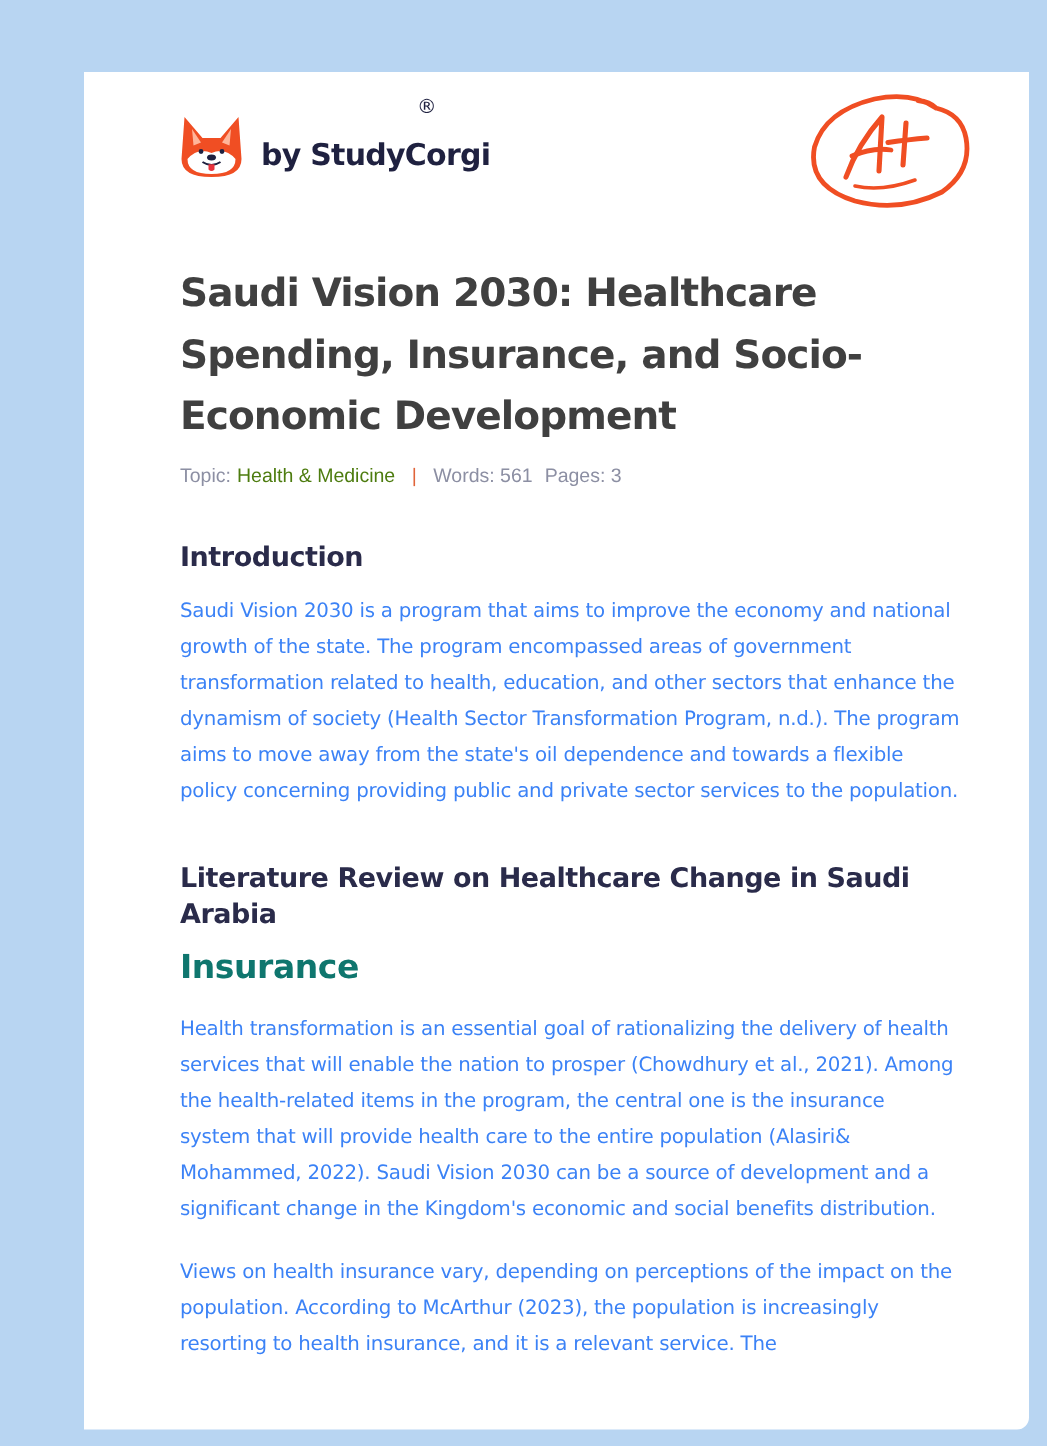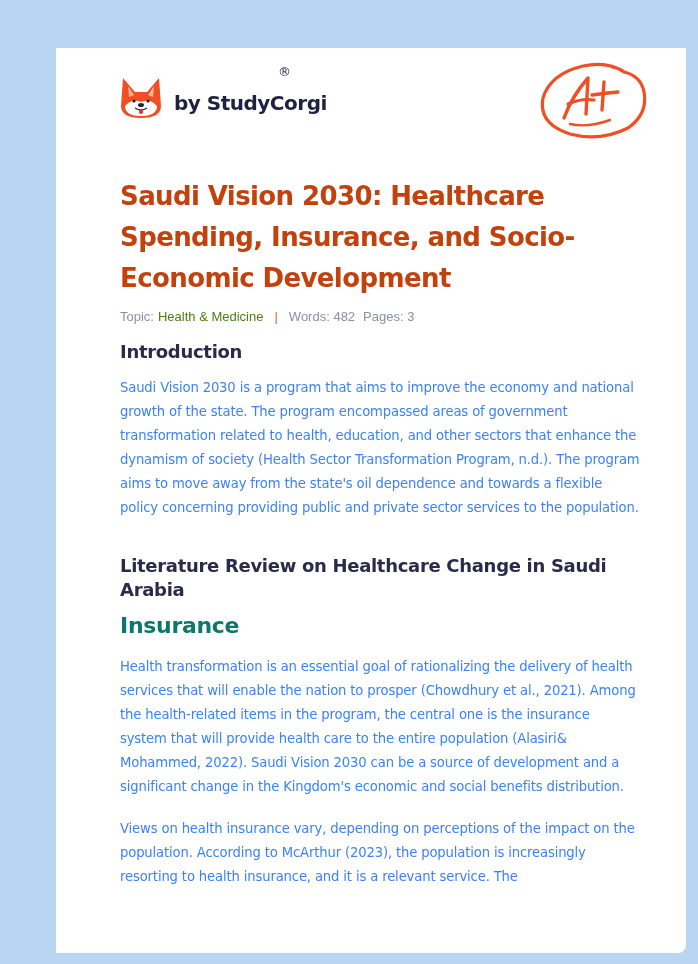--- a/index.html
+++ b/index.html
@@ -24,39 +24,39 @@
       font-size: 20px; color: #1f2140; letter-spacing: -0.5px;
     }
     .logo-reg {
       position: absolute; left: 222px; top: 16px;
       font-family: "DejaVu Sans", sans-serif; font-size: 13px; color: #1f2140;
     }
     .grade { position: absolute; left: 482px; top: 10px; width: 110px; height: 82px; }
     .content { position: absolute; left: 64px; top: 128px; width: 520px; }
     .title {
       font-family: "DejaVu Sans", sans-serif; font-weight: bold;
-      font-size: 26px; line-height: 41px; color: #c2410c; letter-spacing: -0.6px;
+      font-size: 26px; line-height: 41px; color: #404040; letter-spacing: -0.6px;
     }
     .meta { margin-top: 10px; font-size: 13px; color: #8c8fa3; display: flex; align-items: center; }
     .meta .topic-val { color: #4d7c0f; margin-left: 4px; }
     .meta .sep { color: #e0643a; margin: 0 11px; }
     .meta .pages { margin-left: 8px; }
     h2 {
       font-family: "DejaVu Sans", sans-serif; font-weight: bold;
       font-size: 18px; line-height: 24px; color: #2a2b4a; letter-spacing: -0.3px;
     }
     h3 {
       font-family: "DejaVu Sans", sans-serif; font-weight: bold;
       font-size: 22px; line-height: 22px; color: #0f766e; letter-spacing: -0.3px;
     }
     p {
       font-family: "DejaVu Sans", sans-serif;
       font-size: 13.2px; line-height: 24px; color: #3b82f6; letter-spacing: -0.15px;
     }
-    .h-intro { margin-top: 16px; }
+    .h-intro { margin-top: 36px; }
     .p-intro { margin-top: 12px; }
     .h-lit { margin-top: 34px; }
     .h-ins { margin-top: 13px; }
     .p-ins1 { margin-top: 18px; }
     .p-ins2 { margin-top: 18px; }
   </style>
 </head>
 <body>
 
 <div class="card">
@@ -86,21 +86,21 @@
     </svg>
   </div>
 
   <div class="content">
     <h1 class="title">Saudi Vision 2030: Healthcare Spending, Insurance, and Socio-Economic Development</h1>
 
     <div class="meta">
       <span>Topic:</span>
       <span class="topic-val">Health &amp; Medicine</span>
       <span class="sep">|</span>
-      <span>Words: 482</span>
+      <span>Words: 561</span>
       <span class="pages">Pages: 3</span>
     </div>
 
     <h2 class="h-intro">Introduction</h2>
     <p class="p-intro">Saudi Vision 2030 is a program that aims to improve the economy and national growth of the state. The program encompassed areas of government transformation related to health, education, and other sectors that enhance the dynamism of society (Health Sector Transformation Program, n.d.). The program aims to move away from the state's oil dependence and towards a flexible policy concerning providing public and private sector services to the population.</p>
 
     <h2 class="h-lit">Literature Review on Healthcare Change in Saudi Arabia</h2>
     <h3 class="h-ins">Insurance</h3>
     <p class="p-ins1">Health transformation is an essential goal of rationalizing the delivery of health services that will enable the nation to prosper (Chowdhury et al., 2021). Among the health-related items in the program, the central one is the insurance system that will provide health care to the entire population (Alasiri&amp; Mohammed, 2022). Saudi Vision 2030 can be a source of development and a significant change in the Kingdom's economic and social benefits distribution.</p>
     <p class="p-ins2">Views on health insurance vary, depending on perceptions of the impact on the population. According to McArthur (2023), the population is increasingly resorting to health insurance, and it is a relevant service. The</p>

